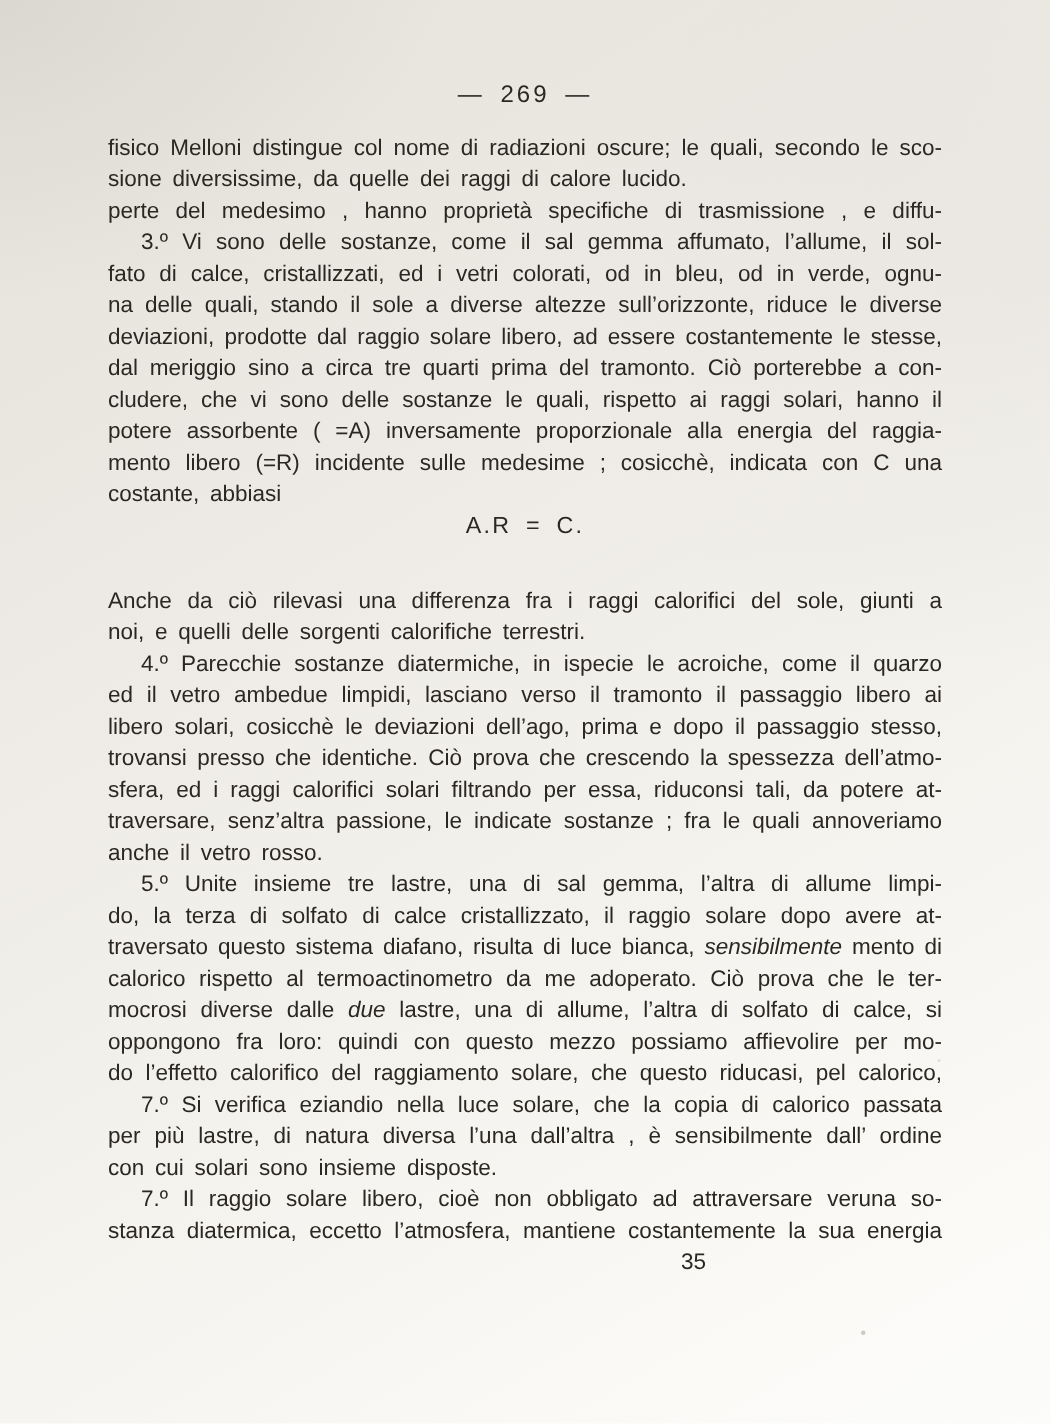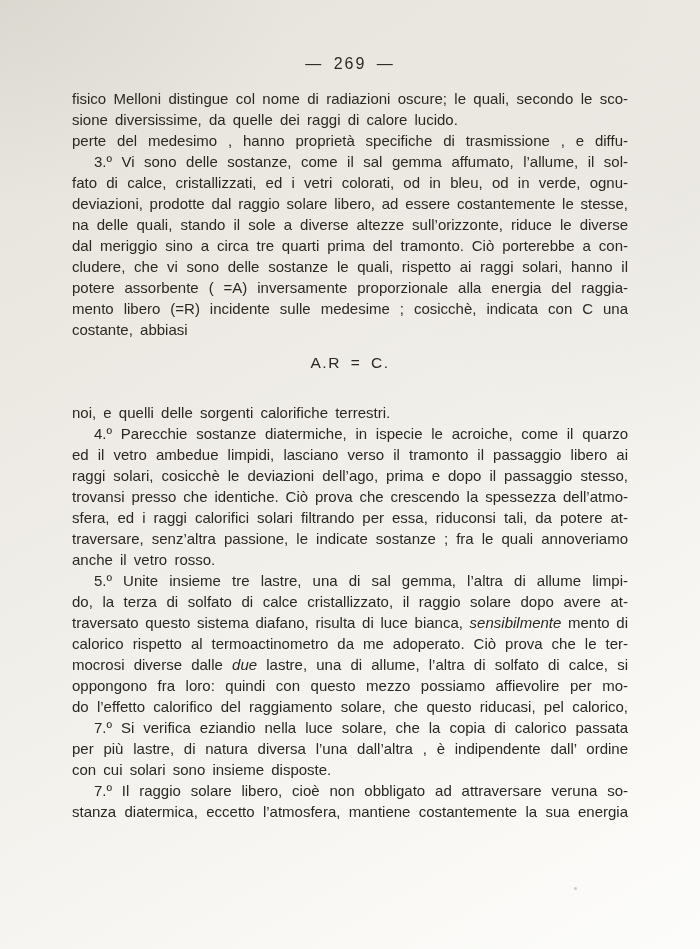--- a/index.html
+++ b/index.html
@@ -47,21 +47,20 @@
   .short { word-spacing: 3px; }
   .ind { text-indent: 22px; }
   .it { font-style: italic; }
   .formula {
     text-align: center;
     font-size: 15.5px;
     line-height: 21px;
     margin-bottom: 29px;
     letter-spacing: 1.5px;
     word-spacing: 4px;
-    margin-top: 12px;
   }
   .sig {
     padding-left: 382px;
     font-size: 15px;
     line-height: 21px;
   }
   .speckle {
     position: absolute;
     width: 3px; height: 3px;
     border-radius: 50%;
@@ -77,45 +76,47 @@
   <div class="speckle sp1"></div>
   <div class="speckle sp2"></div>
   <div class="sheet">
     <div class="pageno">— 269 —</div>
     <div>
         <div class="line just"><span>fisico Melloni distingue col nome di radiazioni oscure; le quali, secondo le sco-</span></div>
         <div class="line short"><span>sione diversissime, da quelle dei raggi di calore lucido.</span></div>
         <div class="line just"><span>perte del medesimo , hanno proprietà specifiche di trasmissione , e diffu-</span></div>
         <div class="line just ind"><span>3.º Vi sono delle sostanze, come il sal gemma affumato, l’allume, il sol-</span></div>
         <div class="line just"><span>fato di calce, cristallizzati, ed i vetri colorati, od in bleu, od in verde, ognu-</span></div>
+        <div class="line just"><span>na delle quali, stando il sole a diverse altezze sull’orizzonte, riduce le diverse</span></div>
         <div class="line just"><span>deviazioni, prodotte dal raggio solare libero, ad essere costantemente le stesse,</span></div>
-        <div class="line just"><span>na delle quali, stando il sole a diverse altezze sull’orizzonte, riduce le diverse</span></div>
         <div class="line just"><span>dal meriggio sino a circa tre quarti prima del tramonto. Ciò porterebbe a con-</span></div>
         <div class="line just"><span>cludere, che vi sono delle sostanze le quali, rispetto ai raggi solari, hanno il</span></div>
         <div class="line just"><span>potere assorbente ( =A) inversamente proporzionale alla energia del raggia-</span></div>
         <div class="line just"><span>mento libero (=R) incidente sulle medesime ; cosicchè, indicata con C una</span></div>
         <div class="line short"><span>costante, abbiasi</span></div>
       </div>
     <div class="formula">A.R = C.</div>
     <div>
+        <div class="line just"><span>Anche da ciò rilevasi una differenza fra i raggi calorifici del sole, giunti a</span></div>
         <div class="line short"><span>noi, e quelli delle sorgenti calorifiche terrestri.</span></div>
         <div class="line just ind"><span>4.º Parecchie sostanze diatermiche, in ispecie le acroiche, come il quarzo</span></div>
         <div class="line just"><span>ed il vetro ambedue limpidi, lasciano verso il tramonto il passaggio libero ai</span></div>
-        <div class="line just"><span>raggi solari, cosicchè le deviazioni dell’ago, prima e dopo il passaggio stesso,</span></div>
+        <div class="line just"><span>libero solari, cosicchè le deviazioni dell’ago, prima e dopo il passaggio stesso,</span></div>
         <div class="line just"><span>trovansi presso che identiche. Ciò prova che crescendo la spessezza dell’atmo-</span></div>
         <div class="line just"><span>sfera, ed i raggi calorifici solari filtrando per essa, riduconsi tali, da potere at-</span></div>
         <div class="line just"><span>traversare, senz’altra passione, le indicate sostanze ; fra le quali annoveriamo</span></div>
         <div class="line short"><span>anche il vetro rosso.</span></div>
         <div class="line just ind"><span>5.º Unite insieme tre lastre, una di sal gemma, l’altra di allume limpi-</span></div>
         <div class="line just"><span>do, la terza di solfato di calce cristallizzato, il raggio solare dopo avere at-</span></div>
         <div class="line just"><span>traversato questo sistema diafano, risulta di luce bianca, </span><span class="it">sensibilmente</span><span> mento di</span></div>
         <div class="line just"><span>calorico rispetto al termoactinometro da me adoperato. Ciò prova che le ter-</span></div>
         <div class="line just"><span>mocrosi diverse dalle </span><span class="it">due</span><span> lastre, una di allume, l’altra di solfato di calce, si</span></div>
         <div class="line just"><span>oppongono fra loro: quindi con questo mezzo possiamo affievolire per mo-</span></div>
         <div class="line just"><span>do l’effetto calorifico del raggiamento solare, che questo riducasi, pel calorico,</span></div>
         <div class="line just ind"><span>7.º Si verifica eziandio nella luce solare, che la copia di calorico passata</span></div>
-        <div class="line just"><span>per più lastre, di natura diversa l’una dall’altra , è indipendente dall’ ordine</span></div>
+        <div class="line just"><span>per più lastre, di natura diversa l’una dall’altra , è sensibilmente dall’ ordine</span></div>
         <div class="line short"><span>con cui solari sono insieme disposte.</span></div>
         <div class="line just ind"><span>7.º Il raggio solare libero, cioè non obbligato ad attraversare veruna so-</span></div>
         <div class="line just"><span>stanza diatermica, eccetto l’atmosfera, mantiene costantemente la sua energia</span></div>
       </div>
+    <div class="line sig">35</div>
   </div>
 </div>
 
 </body></html>

